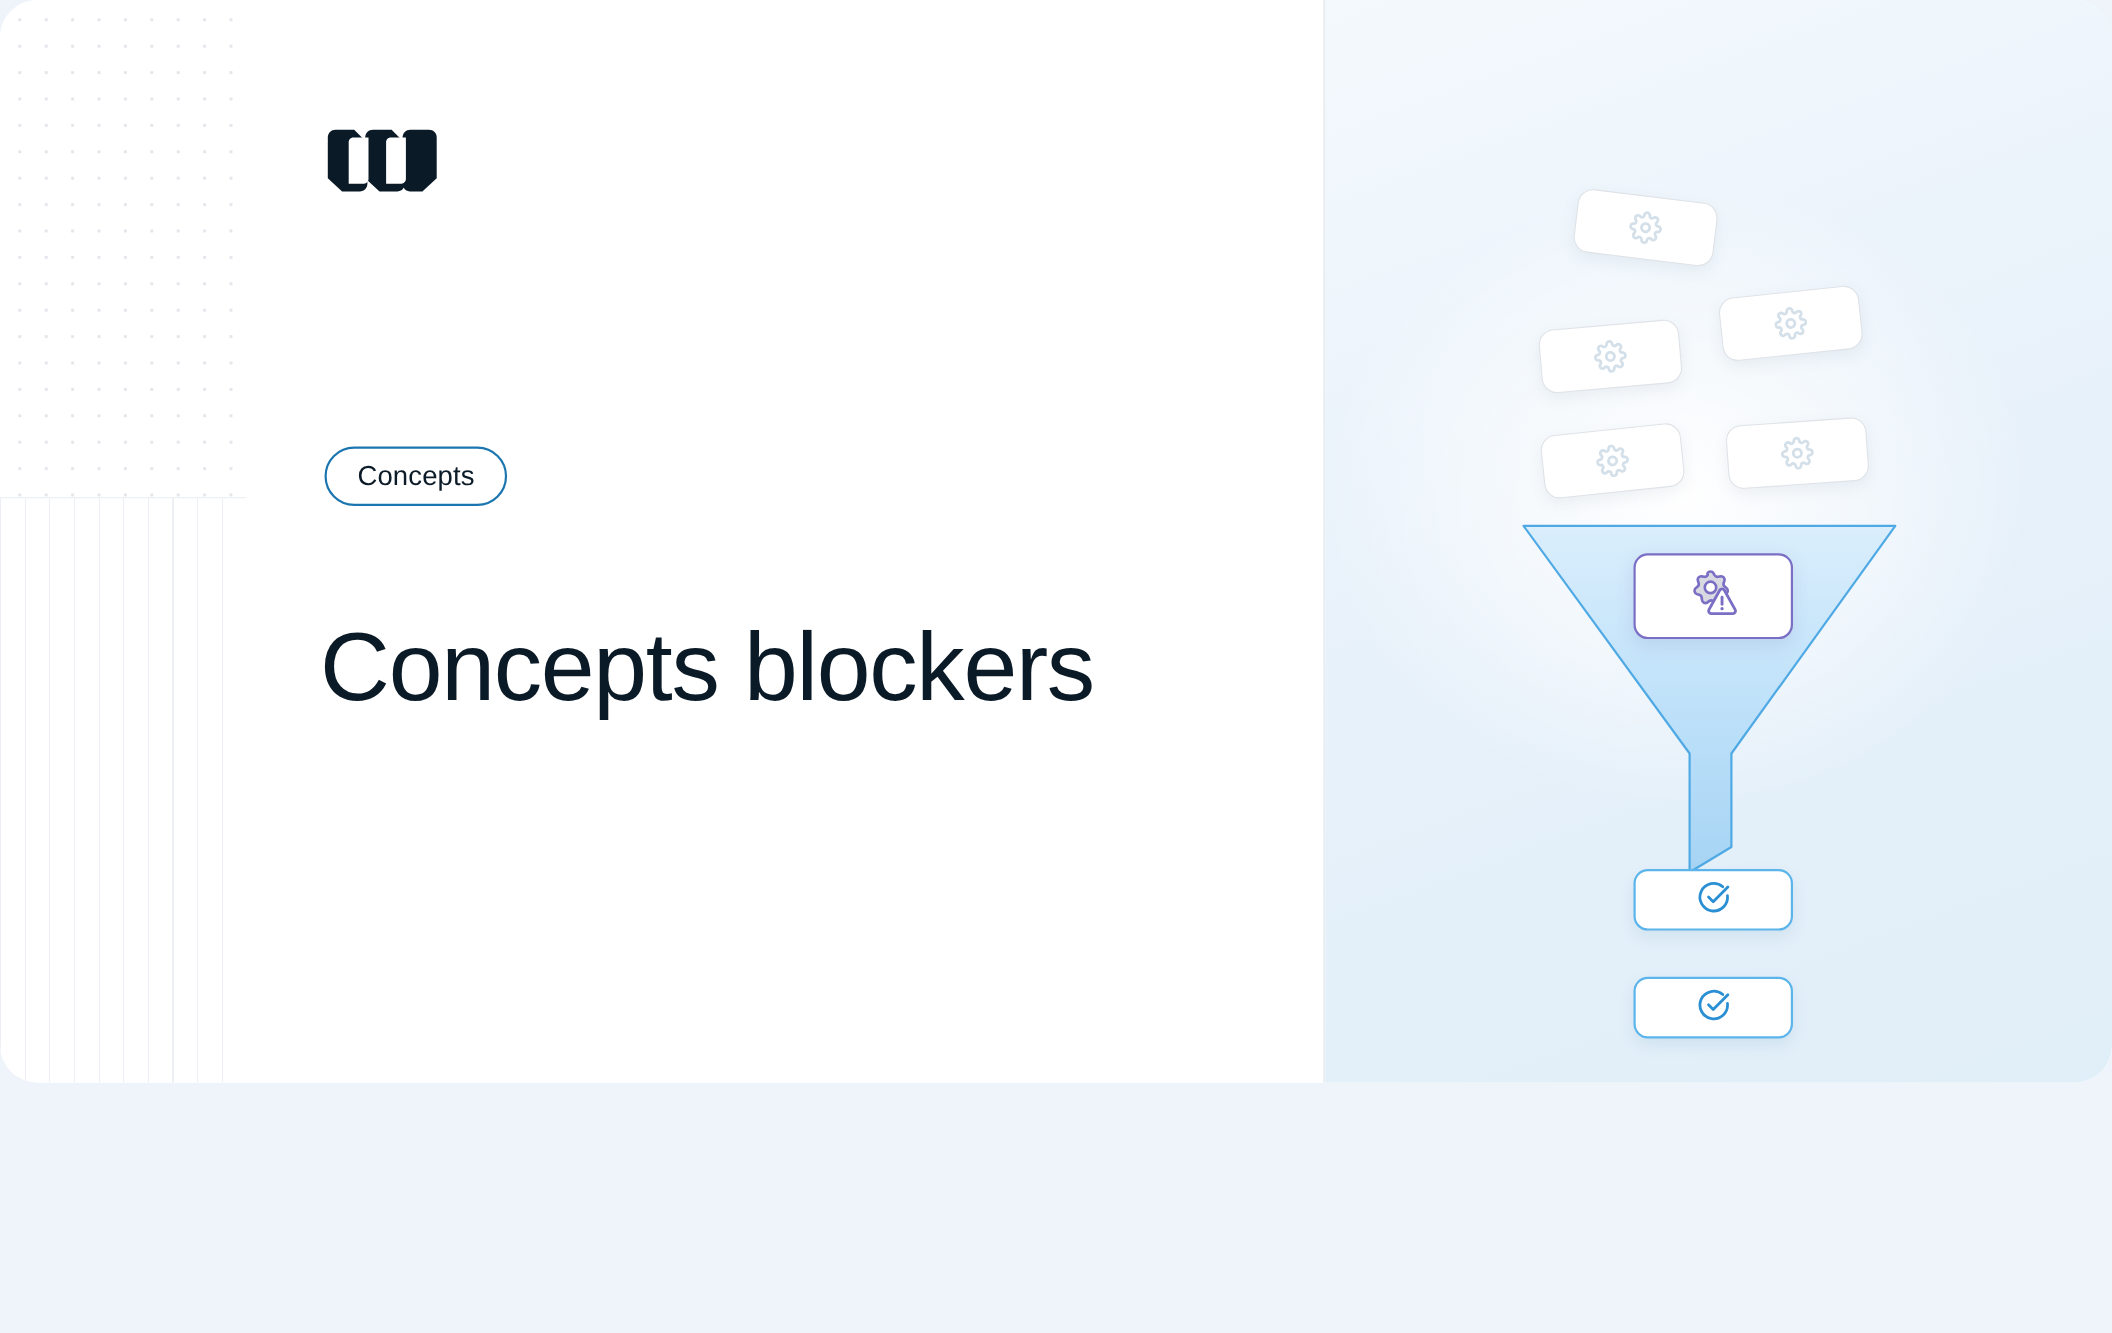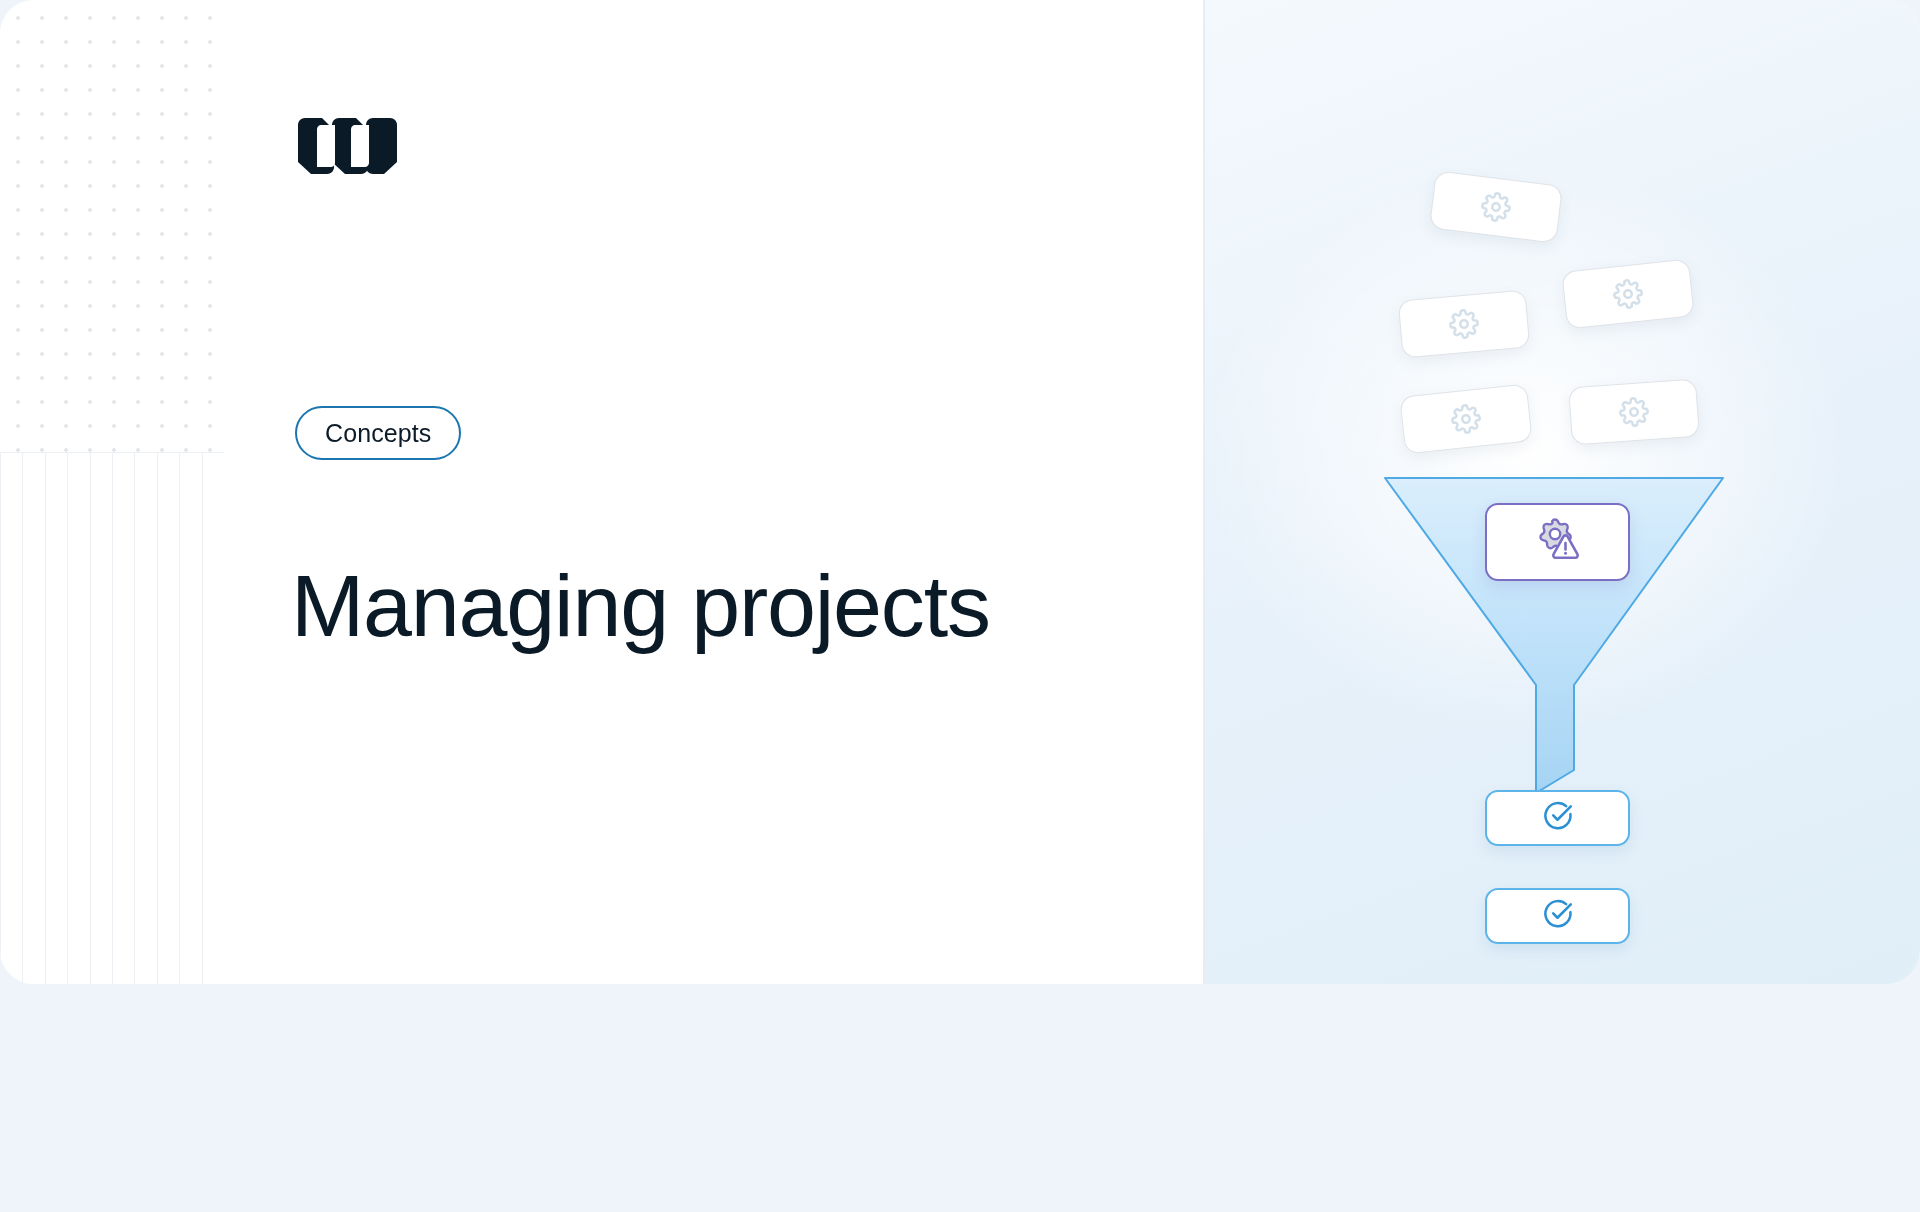--- a/index.html
+++ b/index.html
@@ -273,21 +273,21 @@
         <path d="M23 15 C23 13 25 11 27 11 L41 11 L41 49 C41 51 39 53 37 53 L23 53 Z" fill="#ffffff"></path>
         <path d="M57 15 C57 13 59 11 61 11 L75 11 L75 49 C75 51 73 53 71 53 L57 53 Z" fill="#ffffff"></path>
       </svg>
     </div>
 
     <div class="badge">
       <span class="badge-text">Concepts</span>
     </div>
 
     <h1 class="headline">
-      <span class="line">Managing projects</span>
+      <span class="line">Concepts blockers</span>
     </h1>
 
     <div class="v-divider"></div>
 
     <div class="illus-panel">
 
       <svg class="funnel-svg" width="715" height="1072" viewBox="0 0 715 1072" style="position:absolute;left:0;top:0;">
         <defs>
           <linearGradient id="funnelGrad" x1="0" y1="0" x2="0" y2="1">
             <stop offset="0%" stop-color="#daeefc"></stop>

